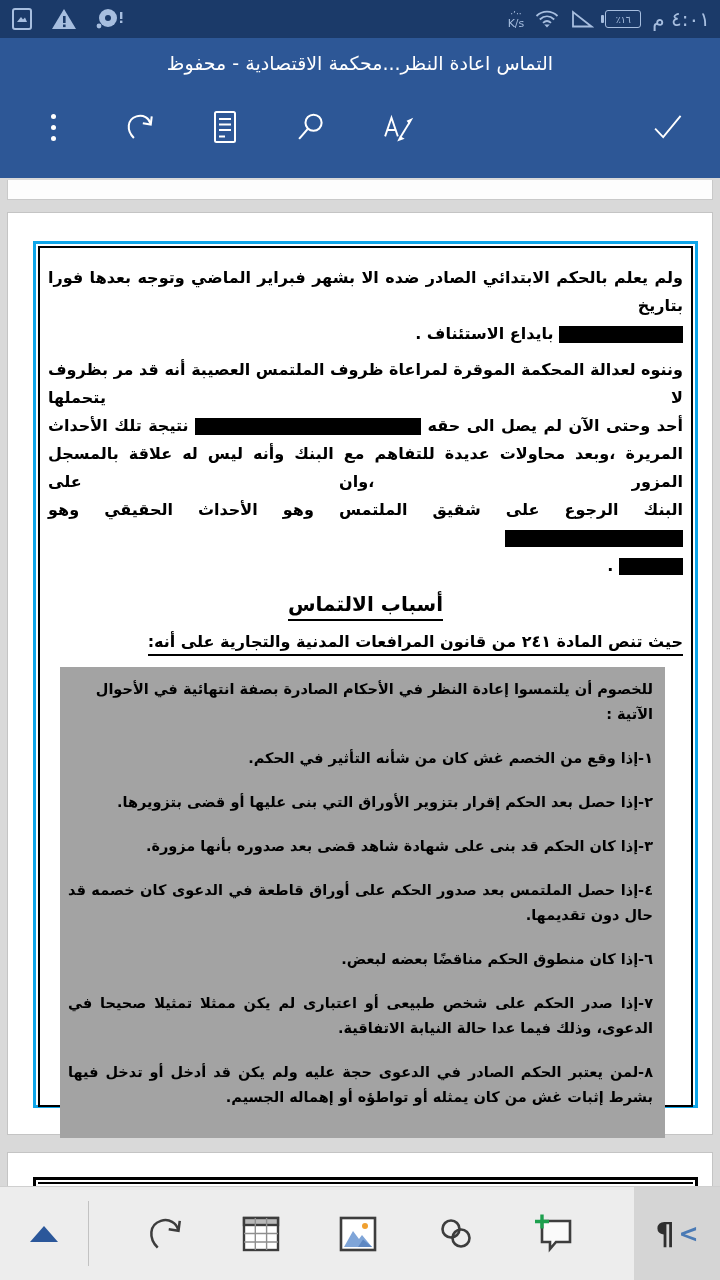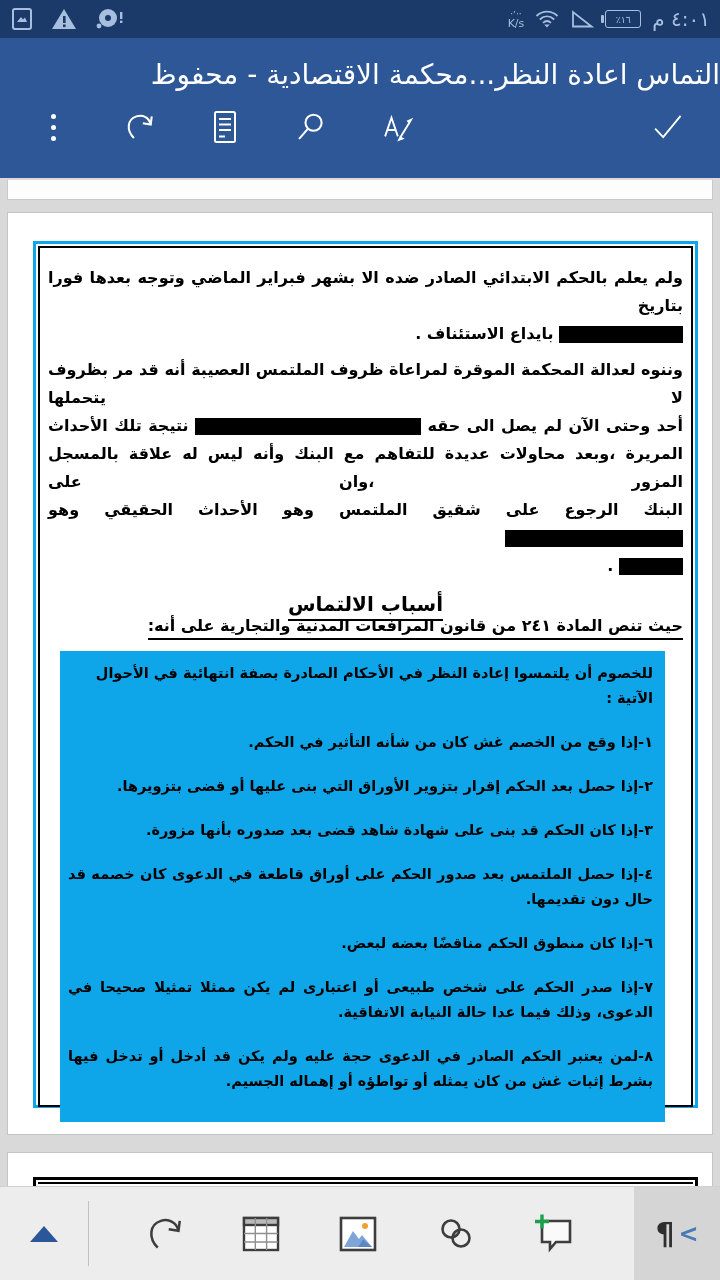--- a/index.html
+++ b/index.html
@@ -13,21 +13,21 @@
   .sb-right { display:flex; align-items:center; gap:11px; }
   .kspeed { display:flex; flex-direction:column; align-items:center; line-height:10px; font-size:11px; color:#a7bedf; }
   .kspeed .dots { font-size:9px; letter-spacing:2px; }
   .battery { position:relative; width:36px; height:18px; border:1.5px solid #a7bedf; border-radius:3px;
              display:flex; align-items:center; justify-content:center; font-size:9.5px; direction:rtl; }
   .battery::before { content:""; position:absolute; left:-5px; top:4px; width:3px; height:8px; background:#a7bedf; border-radius:1px; }
   .sb-time { font-size:20px; direction:rtl; }
 
   
   .app-bar { height:140px; background:#2d5796; color:#fff; }
-  .app-title { text-align:right; direction:rtl; font-size:28px; padding-top:20px; height:52px; }
+  .app-title { text-align:center; direction:rtl; font-size:19px; padding-top:14px; height:52px; }
   .app-actions { display:flex; align-items:center; padding:0 36px; height:74px; gap:52px; }
   .act { width:34px; height:36px; display:flex; align-items:center; justify-content:center; color:#fff; }
   .act.check { margin-left:auto; }
   .kebab { display:flex; flex-direction:column; gap:6px; }
   .kebab i { width:5px; height:5px; border-radius:50%; background:#fff; }
 
   
   .canvas { height:1008px; background:#d9d9d9; position:relative; overflow:hidden; }
   .page-strip { position:absolute; left:7px; right:7px; top:2px; height:20px; background:#fdfdfd; border:1px solid #c9c9c9; border-top:none; }
   .page { position:absolute; left:7px; right:7px; top:34px; height:923px; background:#fff; border:1px solid #c4c4c4; }
@@ -40,23 +40,23 @@
                   padding:16px 8px 0 8px; direction:rtl; color:#000; font-weight:bold; }
 
   .ln { font-size:16px; line-height:28px; }
   .ln.j { text-align:justify; text-align-last:justify; -moz-text-align-last:justify; }
   .ln.r { text-align:right; }
   .redact { display:inline-block; height:17px; background:#000; vertical-align:middle; }
 
   .para2 { margin-top:8px; }
   .doc-heading { margin-top:12px; text-align:center; font-size:20px; }
   .doc-heading span, .doc-subheading span { border-bottom:2px solid #000; padding-bottom:3px; }
-  .doc-subheading { margin-top:0; text-align:right; font-size:16px; padding-left:4px; }
-
-  .gray-block { margin:16px 18px 0 12px; background:#0ea5e9; padding:10px 12px 28px 8px; }
+  .doc-subheading { margin-top:16px; text-align:right; font-size:16px; padding-left:4px; }
+
+  .gray-block { margin:16px 18px 0 12px; background:#a3a3a3; padding:10px 12px 28px 8px; }
   .intro-line { font-size:14.5px; line-height:25px; text-align:right; }
   .item { font-size:14.5px; line-height:25px; margin-top:19px;
           text-align:justify; text-align-last:right; -moz-text-align-last:right; }
 
   
   .bottom-bar { position:absolute; left:0; right:0; bottom:0; height:94px; background:#ededed;
                 display:flex; align-items:stretch; border-top:1px solid #cfcfcf; }
   .bb-left { width:88px; display:flex; align-items:center; justify-content:center; }
   .tri-up { width:0; height:0; border-left:14px solid transparent; border-right:14px solid transparent; border-bottom:16px solid #2b579a; }
   .bb-divider { width:1px; background:#c2c2c2; margin:14px 0; }

